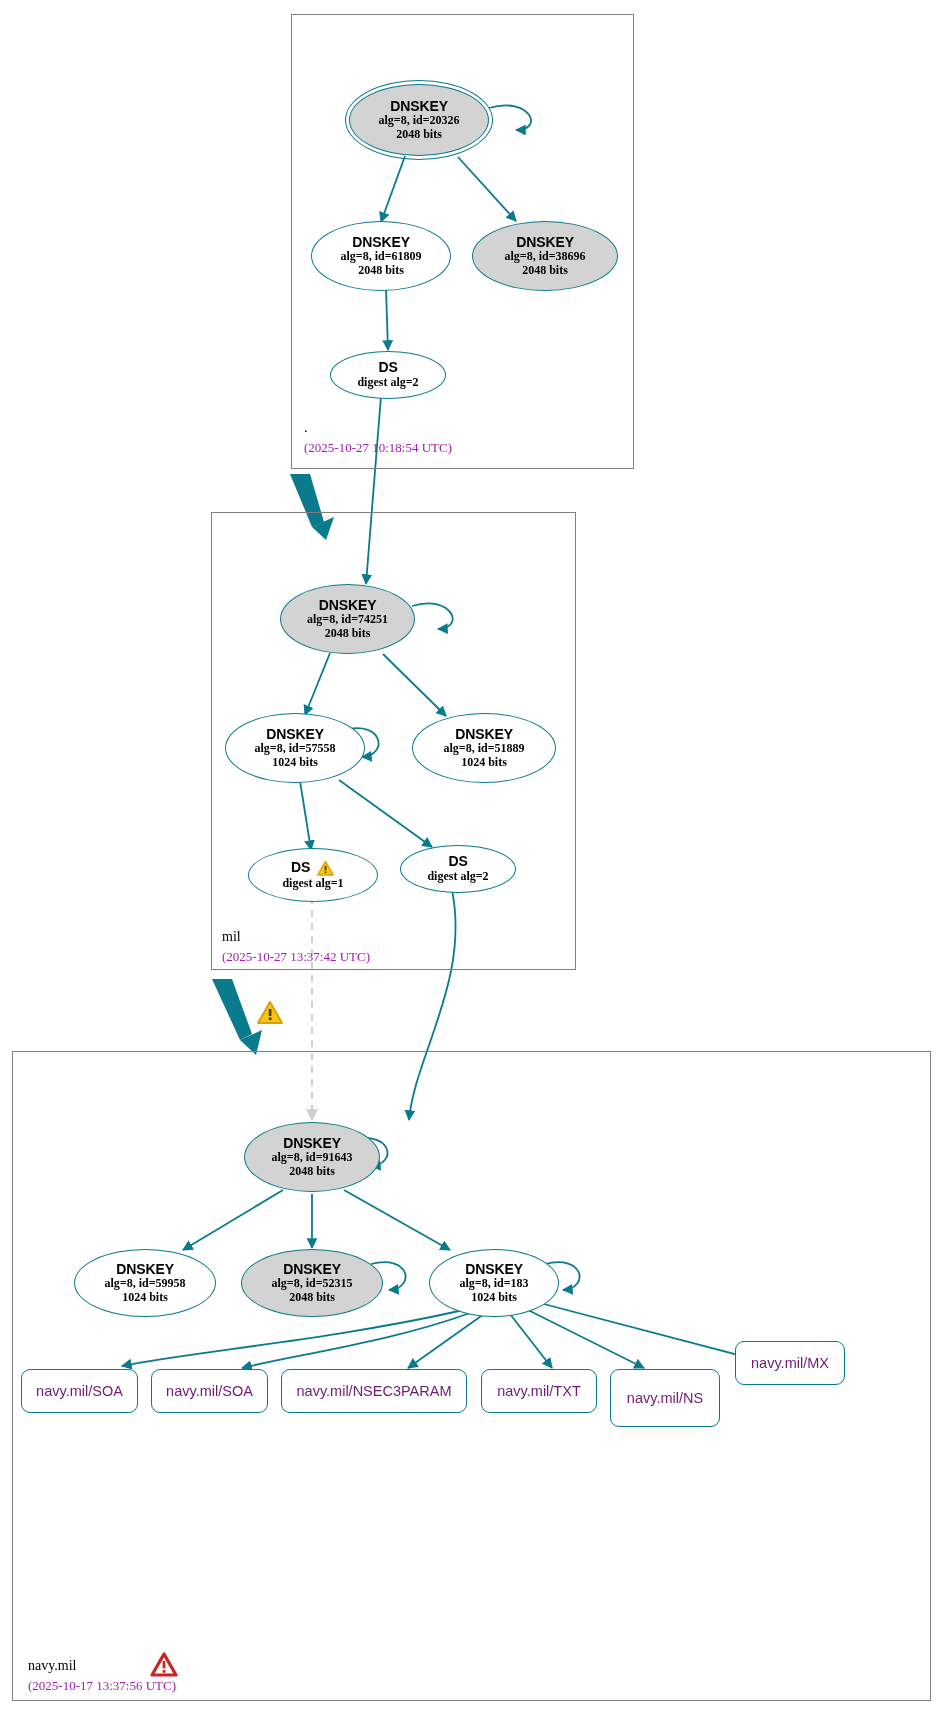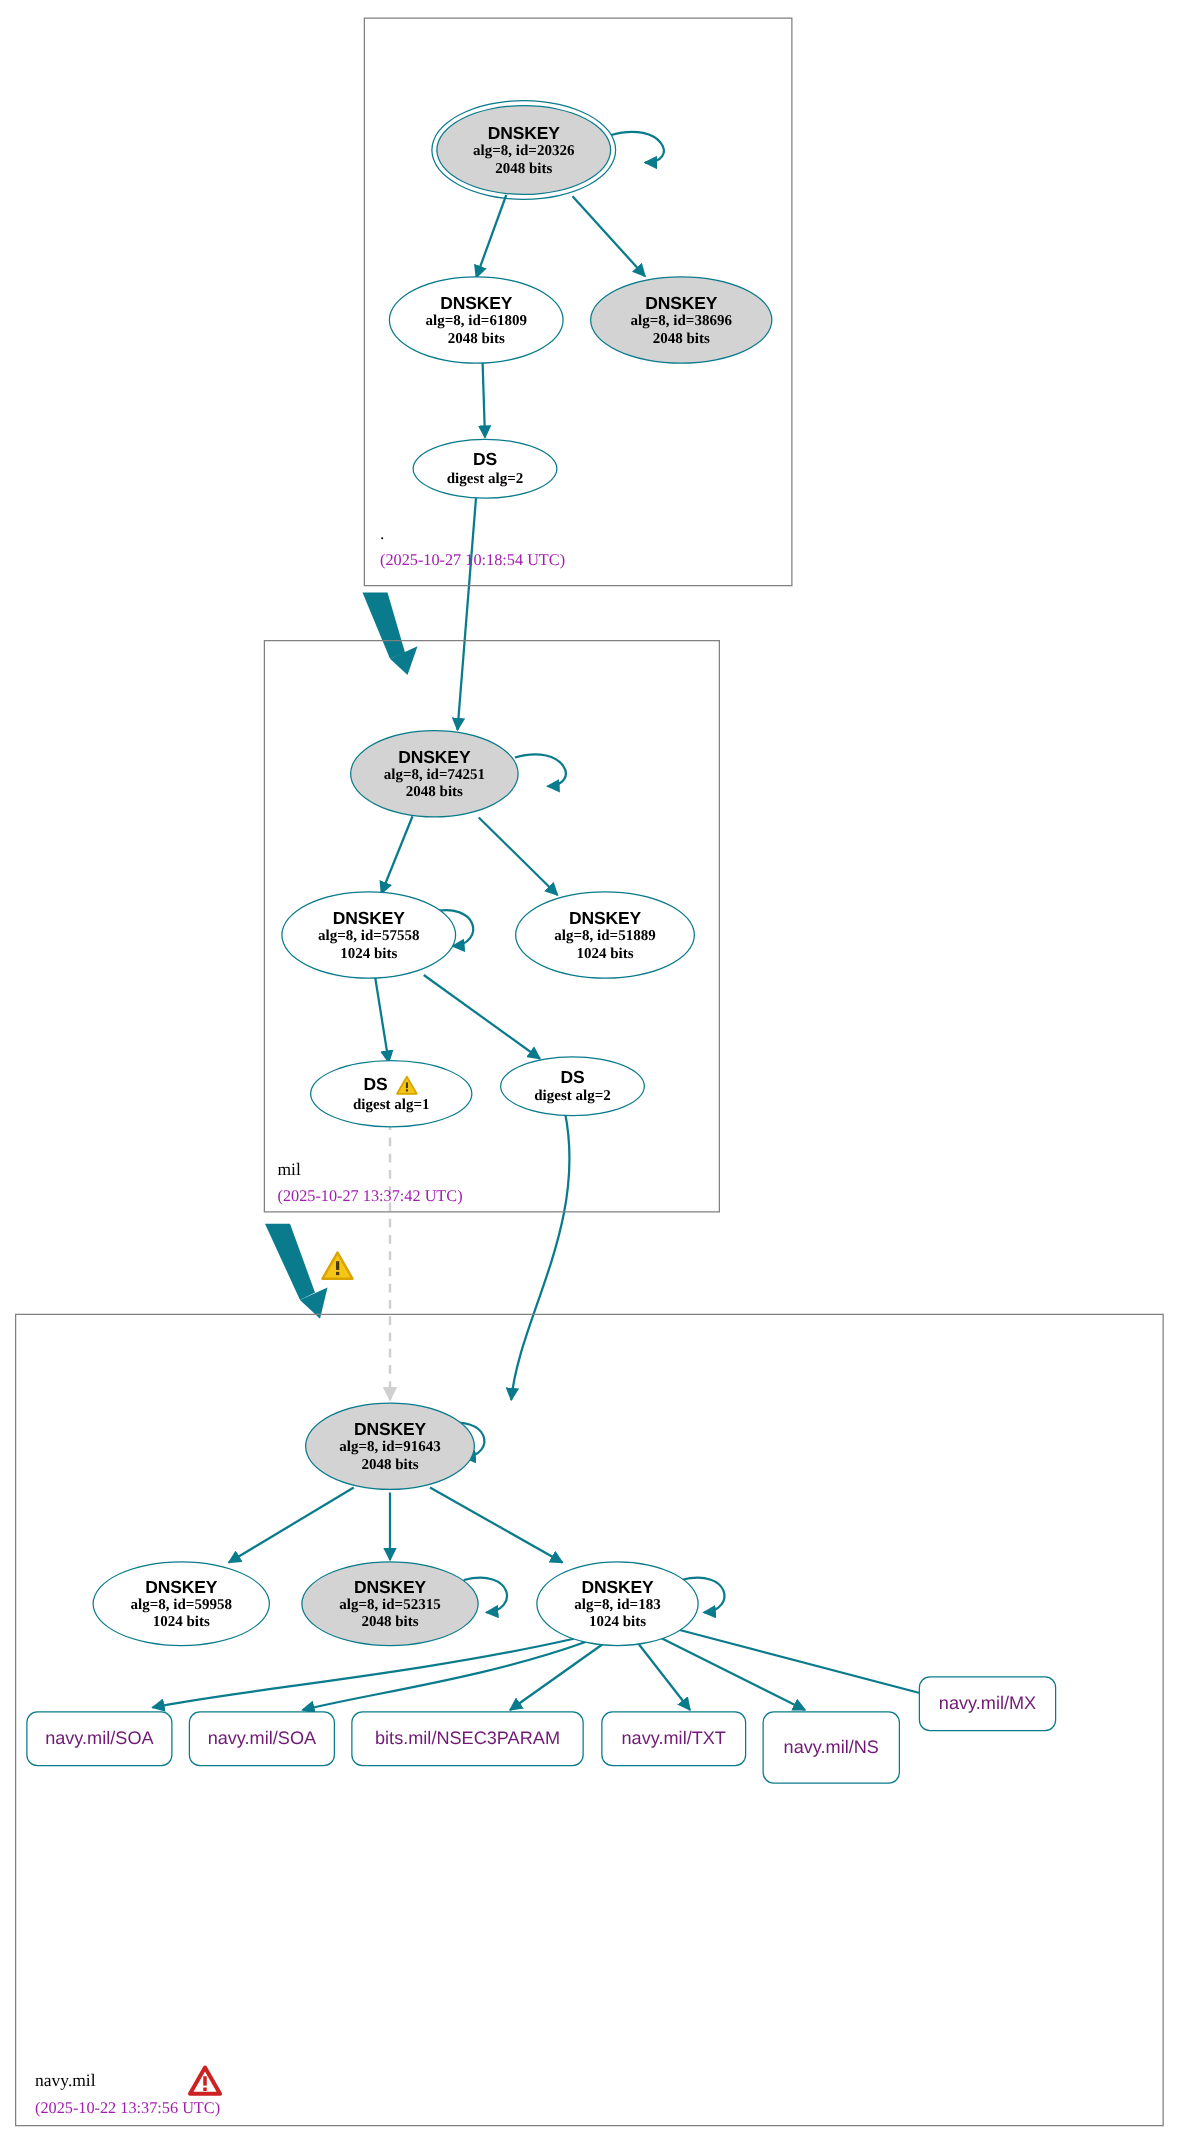--- a/index.html
+++ b/index.html
@@ -185,21 +185,21 @@
   <div class="zonebox" style="left:211px; top:512px; width:365px; height:458px;"></div>
   <div class="zonebox" style="left:12px; top:1051px; width:919px; height:650px;"></div>
 
   <div class="zone-label" style="left:304px; top:420px;">.</div>
   <div class="zone-time" style="left:304px; top:440px;">(2025-10-27 10:18:54 UTC)</div>
 
   <div class="zone-label" style="left:222px; top:929px;">mil</div>
   <div class="zone-time" style="left:222px; top:949px;">(2025-10-27 13:37:42 UTC)</div>
 
   <div class="zone-label" style="left:28px; top:1658px;">navy.mil</div>
-  <div class="zone-time" style="left:28px; top:1678px;">(2025-10-22 13:37:56 UTC)</div>
+  <div class="zone-time" style="left:28px; top:1678px;">(2025-10-17 13:37:56 UTC)</div>
 
   <svg class="float-icon" style="left:150px; top:1652px;" width="28" height="26" viewBox="0 0 28 26">
     <path d="M14 2 L26 23 L2 23 Z" fill="#ffffff" stroke="#cc2222" stroke-width="3.2" stroke-linejoin="round"></path>
     <rect x="12.6" y="9" width="2.8" height="7.5" fill="#cc2222"></rect>
     <rect x="12.6" y="18" width="2.8" height="2.8" fill="#cc2222"></rect>
   </svg>
 
   <svg class="float-icon" style="left:256px; top:1000px;" width="28" height="26" viewBox="0 0 28 26">
     <path d="M14 2 L26 23 L2 23 Z" fill="#f5c518" stroke="#d9a400" stroke-width="2" stroke-linejoin="round"></path>
     <rect x="12.8" y="9" width="2.6" height="7" fill="#4a3c00"></rect>
@@ -283,18 +283,18 @@
   </div>
 
   <div class="node" style="left:429px; top:1249px; width:130px; height:68px;">
     <div class="t1">DNSKEY</div>
     <div class="t2">alg=8, id=183</div>
     <div class="t3">1024 bits</div>
   </div>
 
   <div class="rrset" style="left:21px; top:1369px; width:117px; height:44px;">navy.mil/SOA</div>
   <div class="rrset" style="left:151px; top:1369px; width:117px; height:44px;">navy.mil/SOA</div>
-  <div class="rrset" style="left:281px; top:1369px; width:186px; height:44px;">bits.mil/NSEC3PARAM</div>
+  <div class="rrset" style="left:281px; top:1369px; width:186px; height:44px;">navy.mil/NSEC3PARAM</div>
   <div class="rrset" style="left:481px; top:1369px; width:116px; height:44px;">navy.mil/TXT</div>
   <div class="rrset" style="left:610px; top:1369px; width:110px; height:58px;">navy.mil/NS</div>
   <div class="rrset" style="left:735px; top:1341px; width:110px; height:44px;">navy.mil/MX</div>
 
 </div>
 
 </body></html>

